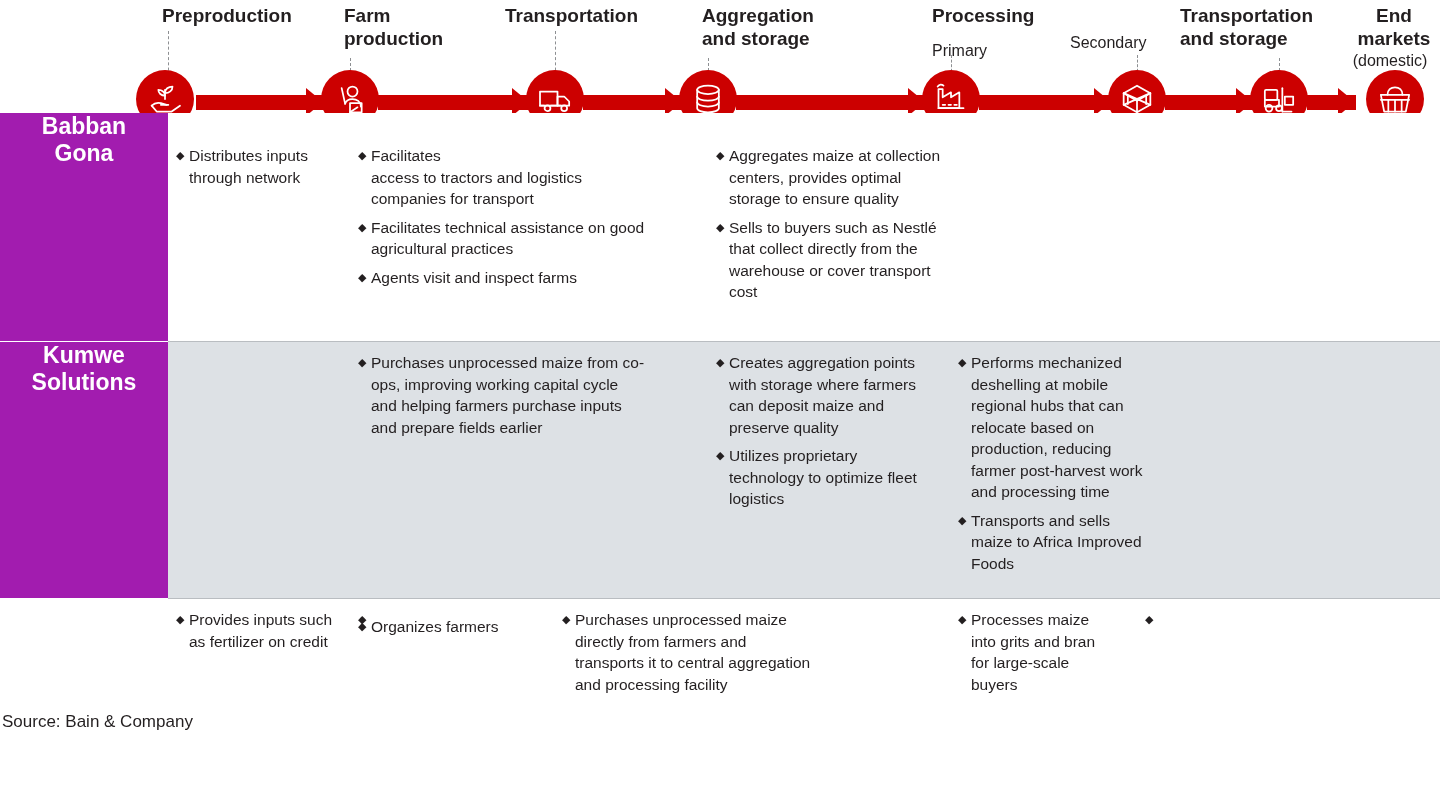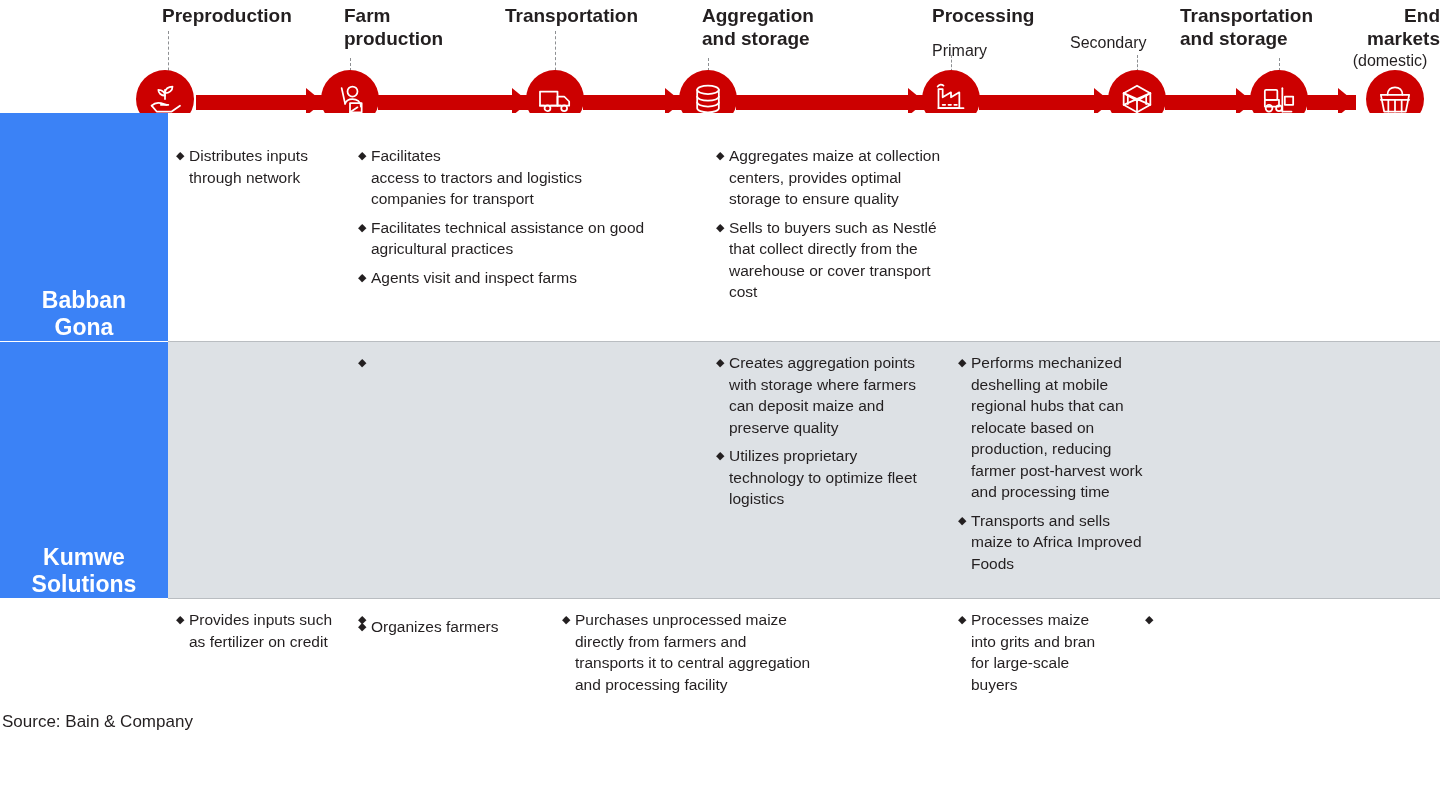--- a/index.html
+++ b/index.html
@@ -22,21 +22,21 @@
     white-space: pre-line;
   }
   .hdr-sub {
     position: absolute;
     font-size: 16px;
     font-weight: normal;
     line-height: 19px;
     color: #231f20;
     white-space: nowrap;
   }
-  .hdr-label.center { text-align: right; }
+  .hdr-label.center { text-align: center; }
 
   
   .vguide {
     position: absolute;
     width: 0;
     border-left: 1.5px dashed #8d8f92;
   }
 
   
   .pipeline { position: absolute; left: 0; top: 0; width: 1440px; height: 135px; }
@@ -64,24 +64,24 @@
 
   
   .row { position: absolute; left: 0; width: 1440px; }
   .row-band { position: absolute; left: 168px; top: 0; width: 1272px; height: 100%; }
   .row-band.gray { background: #dde1e5; }
   .row-band.white { background: #ffffff; }
 
   .rowhead {
     position: absolute; left: 0; top: 0;
     width: 168px; height: 100%;
-    background: #3b82f6;
+    background: #a21caf;
     color: #ffffff;
     display: flex; flex-direction: column;
-    align-items: center; justify-content: flex-end;
+    align-items: center; justify-content: flex-start;
     text-align: center;
     padding: 0 8px;
   }
   .rowhead .title {
     font-size: 23px; font-weight: bold; line-height: 27px;
     white-space: pre-line;
   }
   .rowhead .subtitle {
     font-size: 15px; font-weight: normal; line-height: 18px;
     margin-top: 1px; white-space: pre-line;
@@ -326,20 +326,21 @@
   <div class="row" style="top:342px; height:256px;">
     <div class="row-band gray"></div>
     <div class="rowhead">
       <div class="title">Kumwe
 Solutions</div>
     </div>
 
     <div class="cell" style="left:358px; top:10px; width:290px;">
       <div class="bullet">
         <span class="dia">◆</span>
+        <span>Purchases unprocessed maize from co-ops, improving working capital cycle and helping farmers purchase inputs and prepare fields earlier</span>
       </div>
     </div>
 
     <div class="cell" style="left:716px; top:10px; width:205px;">
       <div class="bullet">
         <span class="dia">◆</span>
         <span>Creates aggregation points with storage where farmers can deposit maize and preserve quality</span>
       </div>
       <div class="bullet">
         <span class="dia">◆</span>

